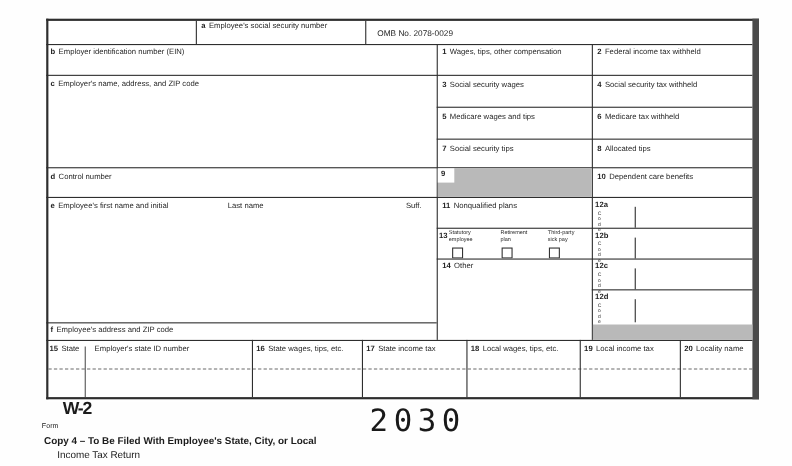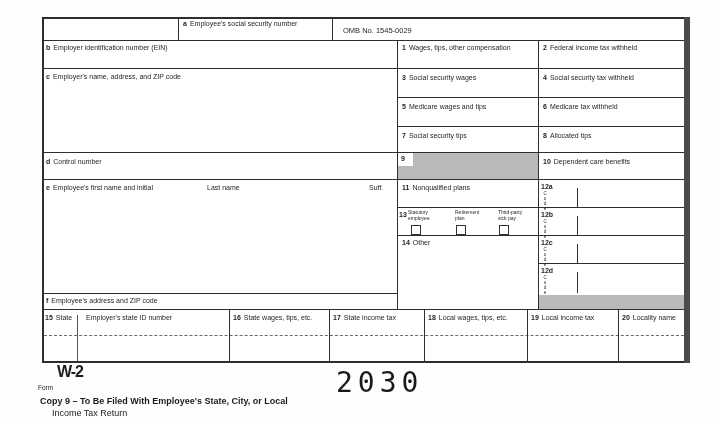--- a/index.html
+++ b/index.html
@@ -56,21 +56,21 @@
     <div class="vl" style="left:535px;top:171px;height:19px"></div>
     <div class="vl" style="left:535px;top:199px;height:19px"></div>
     <div class="vl" style="left:535px;top:227px;height:19px"></div>
     <div class="vl" style="left:535px;top:255px;height:21px"></div>
 
     <div class="gray" style="left:356px;top:136px;width:140px;height:26px"></div>
     <div style="position:absolute;left:356px;top:136px;width:15px;height:13px;background:#fff"></div>
     <div class="gray" style="left:497px;top:278px;width:145px;height:14px"></div>
 
     <span class="lbl" style="left:141px;top:3px"><b>a</b><span>Employee's social security number</span></span>
-    <span class="lbl" style="left:301px;top:10px;font-size:7.5px">OMB No. 1545-0029</span>
+    <span class="lbl" style="left:301px;top:10px;font-size:7.5px">OMB No. 2078-0029</span>
 
     <span class="lbl" style="left:4px;top:27px"><b>b</b><span>Employer identification number (EIN)</span></span>
     <span class="lbl" style="left:4px;top:56px"><b>c</b><span>Employer's name, address, and ZIP code</span></span>
     <span class="lbl" style="left:4px;top:141px"><b>d</b><span>Control number</span></span>
     <span class="lbl" style="left:4px;top:167px"><b>e</b><span>Employee's first name and initial</span></span>
     <span class="lbl" style="left:165px;top:167px">Last name</span>
     <span class="lbl" style="left:327px;top:167px">Suff.</span>
     <span class="lbl" style="left:4px;top:280px"><b>f</b><span>Employee's address and ZIP code</span></span>
 
     <span class="lbl" style="left:360px;top:27px"><b>1</b><span>Wages, tips, other compensation</span></span>
@@ -112,15 +112,15 @@
     <span class="lbl" style="left:191px;top:297px"><b>16</b><span>State wages, tips, etc.</span></span>
     <span class="lbl" style="left:291px;top:297px"><b>17</b><span>State income tax</span></span>
     <span class="lbl" style="left:386px;top:297px"><b>18</b><span>Local wages, tips, etc.</span></span>
     <span class="lbl" style="left:489px;top:297px"><b>19</b><span>Local income tax</span></span>
     <span class="lbl" style="left:580px;top:297px"><b>20</b><span>Locality name</span></span>
   </div>
 
   <span class="ftr" style="left:38px;top:384px;font-size:6.5px">Form</span>
   <span class="ftr" style="left:57px;top:363px;font-size:16px;font-weight:bold;letter-spacing:-1px">W-2</span>
   <span class="ftr" style="left:336px;top:366px;font-family:'DejaVu Sans Mono',monospace;font-size:28px;letter-spacing:5px;color:#191919">2030</span>
-  <span class="ftr" style="left:40px;top:396px;font-size:9px;font-weight:bold">Copy 9 – To Be Filed With Employee's State, City, or Local</span>
+  <span class="ftr" style="left:40px;top:396px;font-size:9px;font-weight:bold">Copy 4 – To Be Filed With Employee's State, City, or Local</span>
   <span class="ftr" style="left:52px;top:408px;font-size:9px;font-weight:normal">Income Tax Return</span>
 </div>
 
 </body></html>

